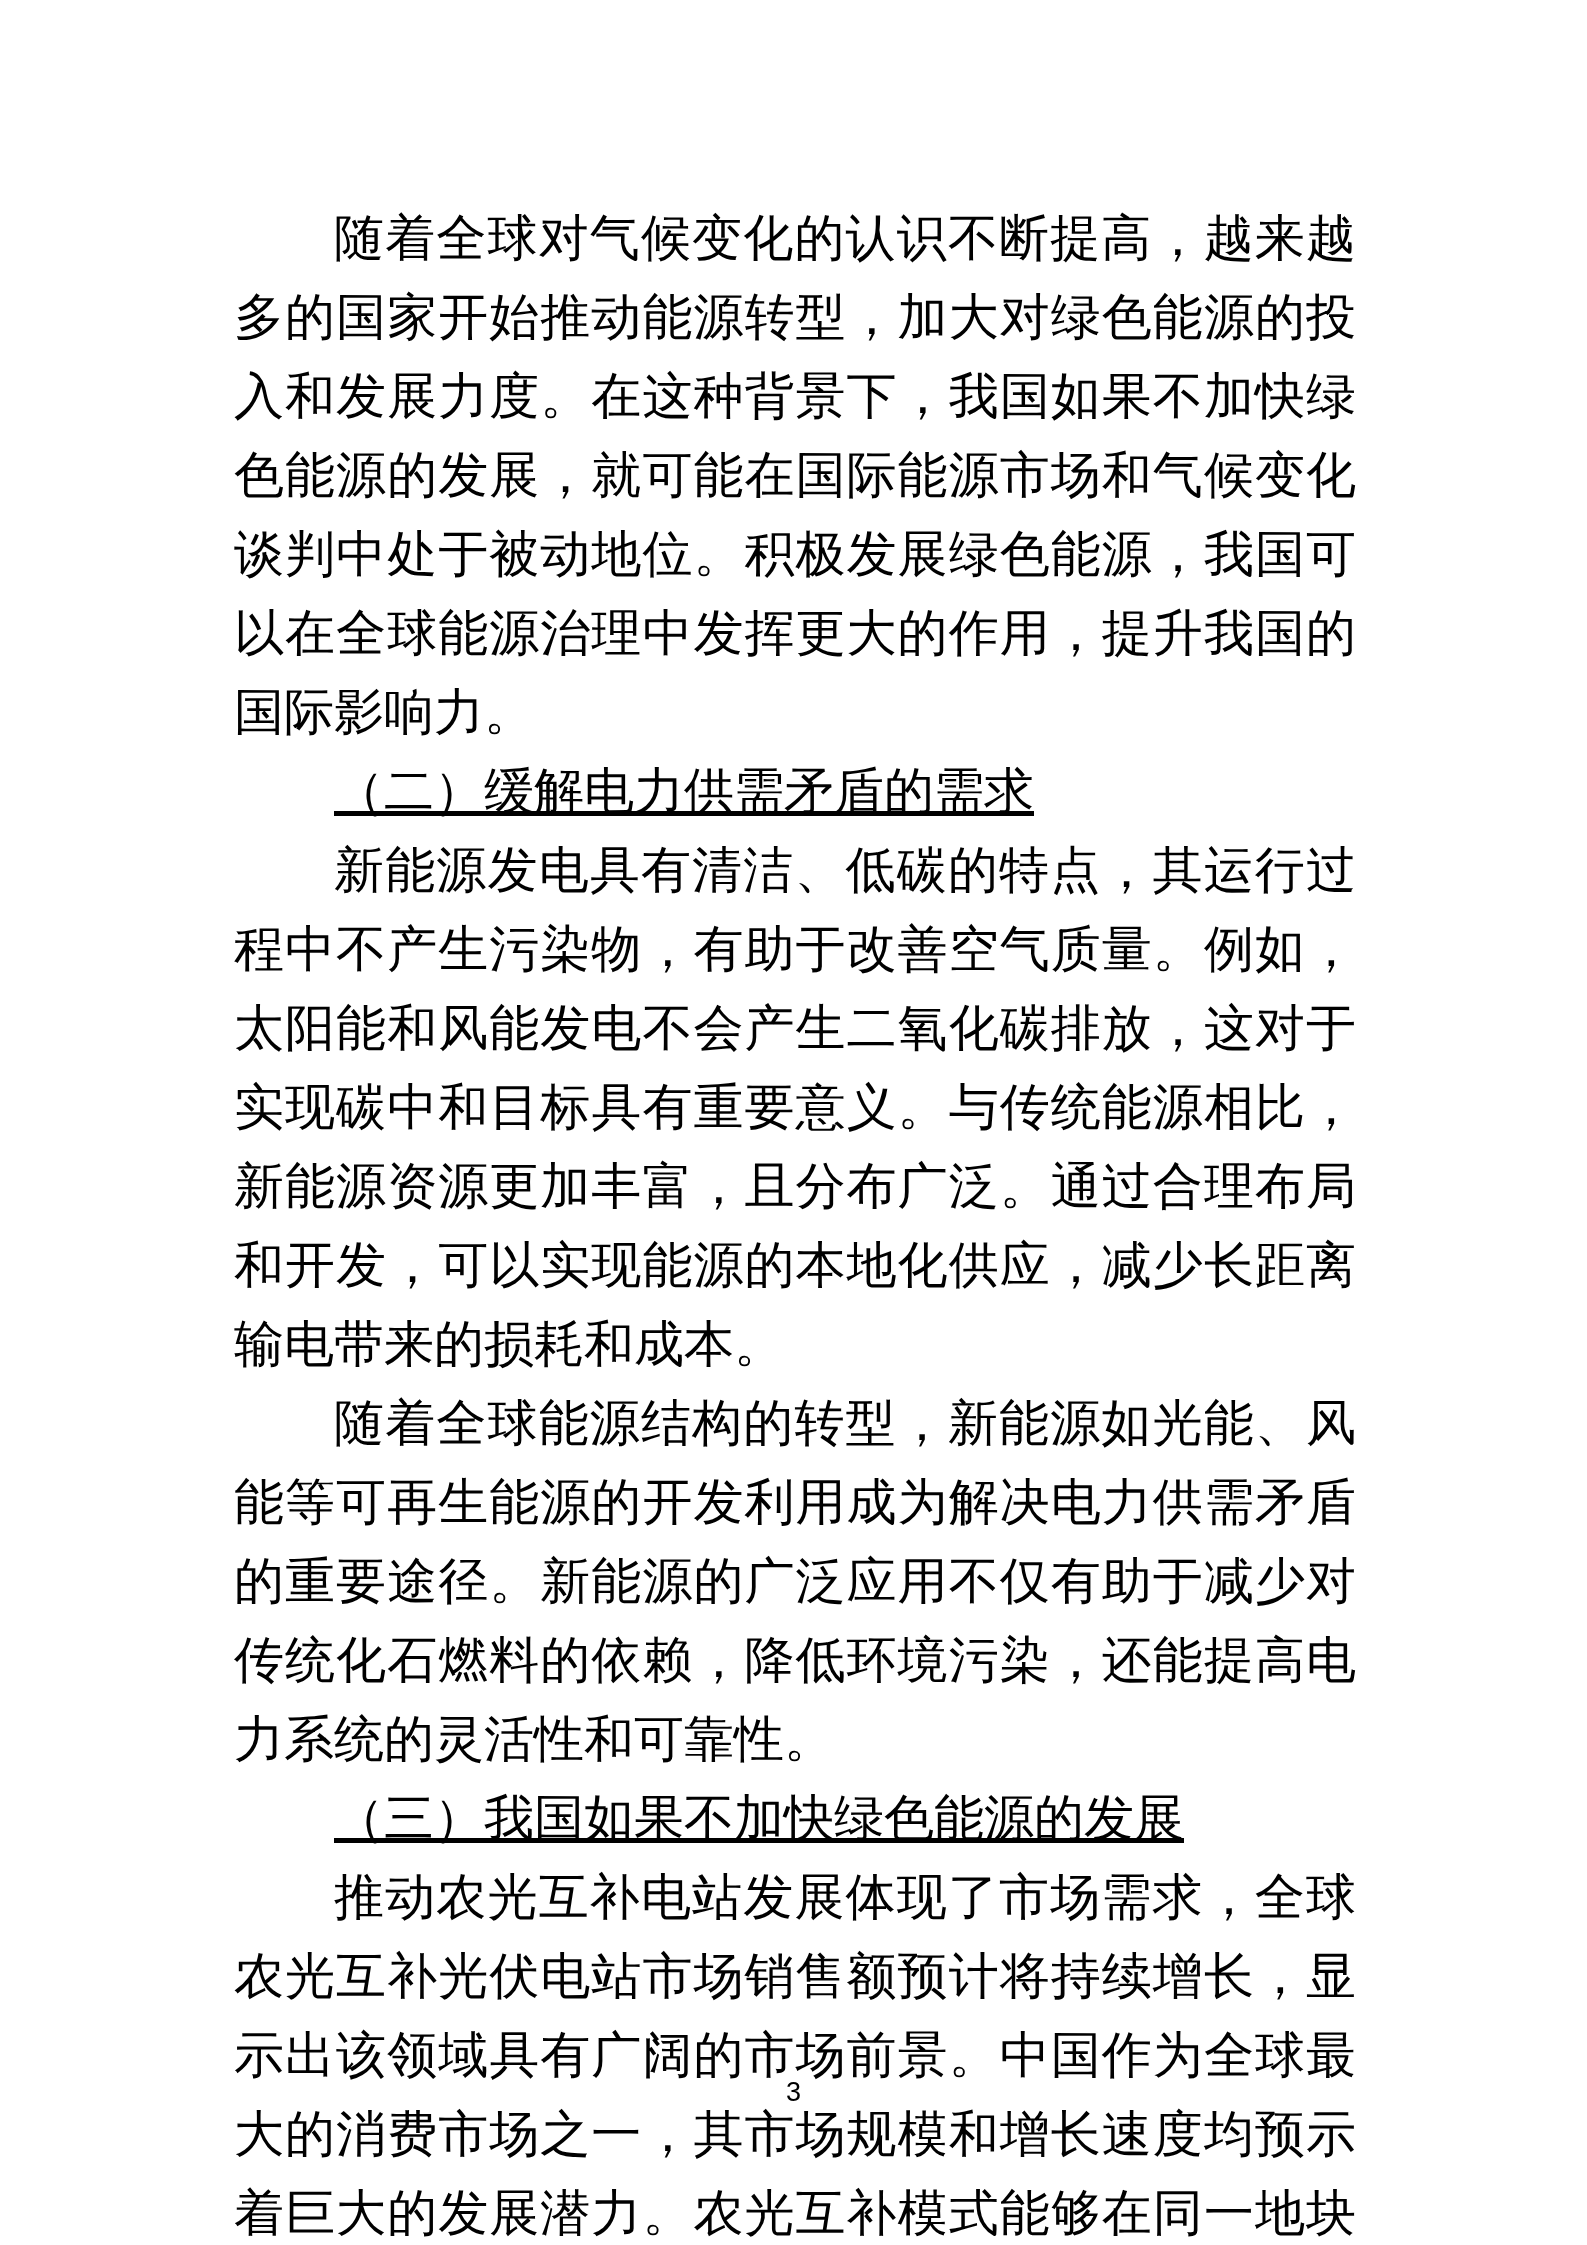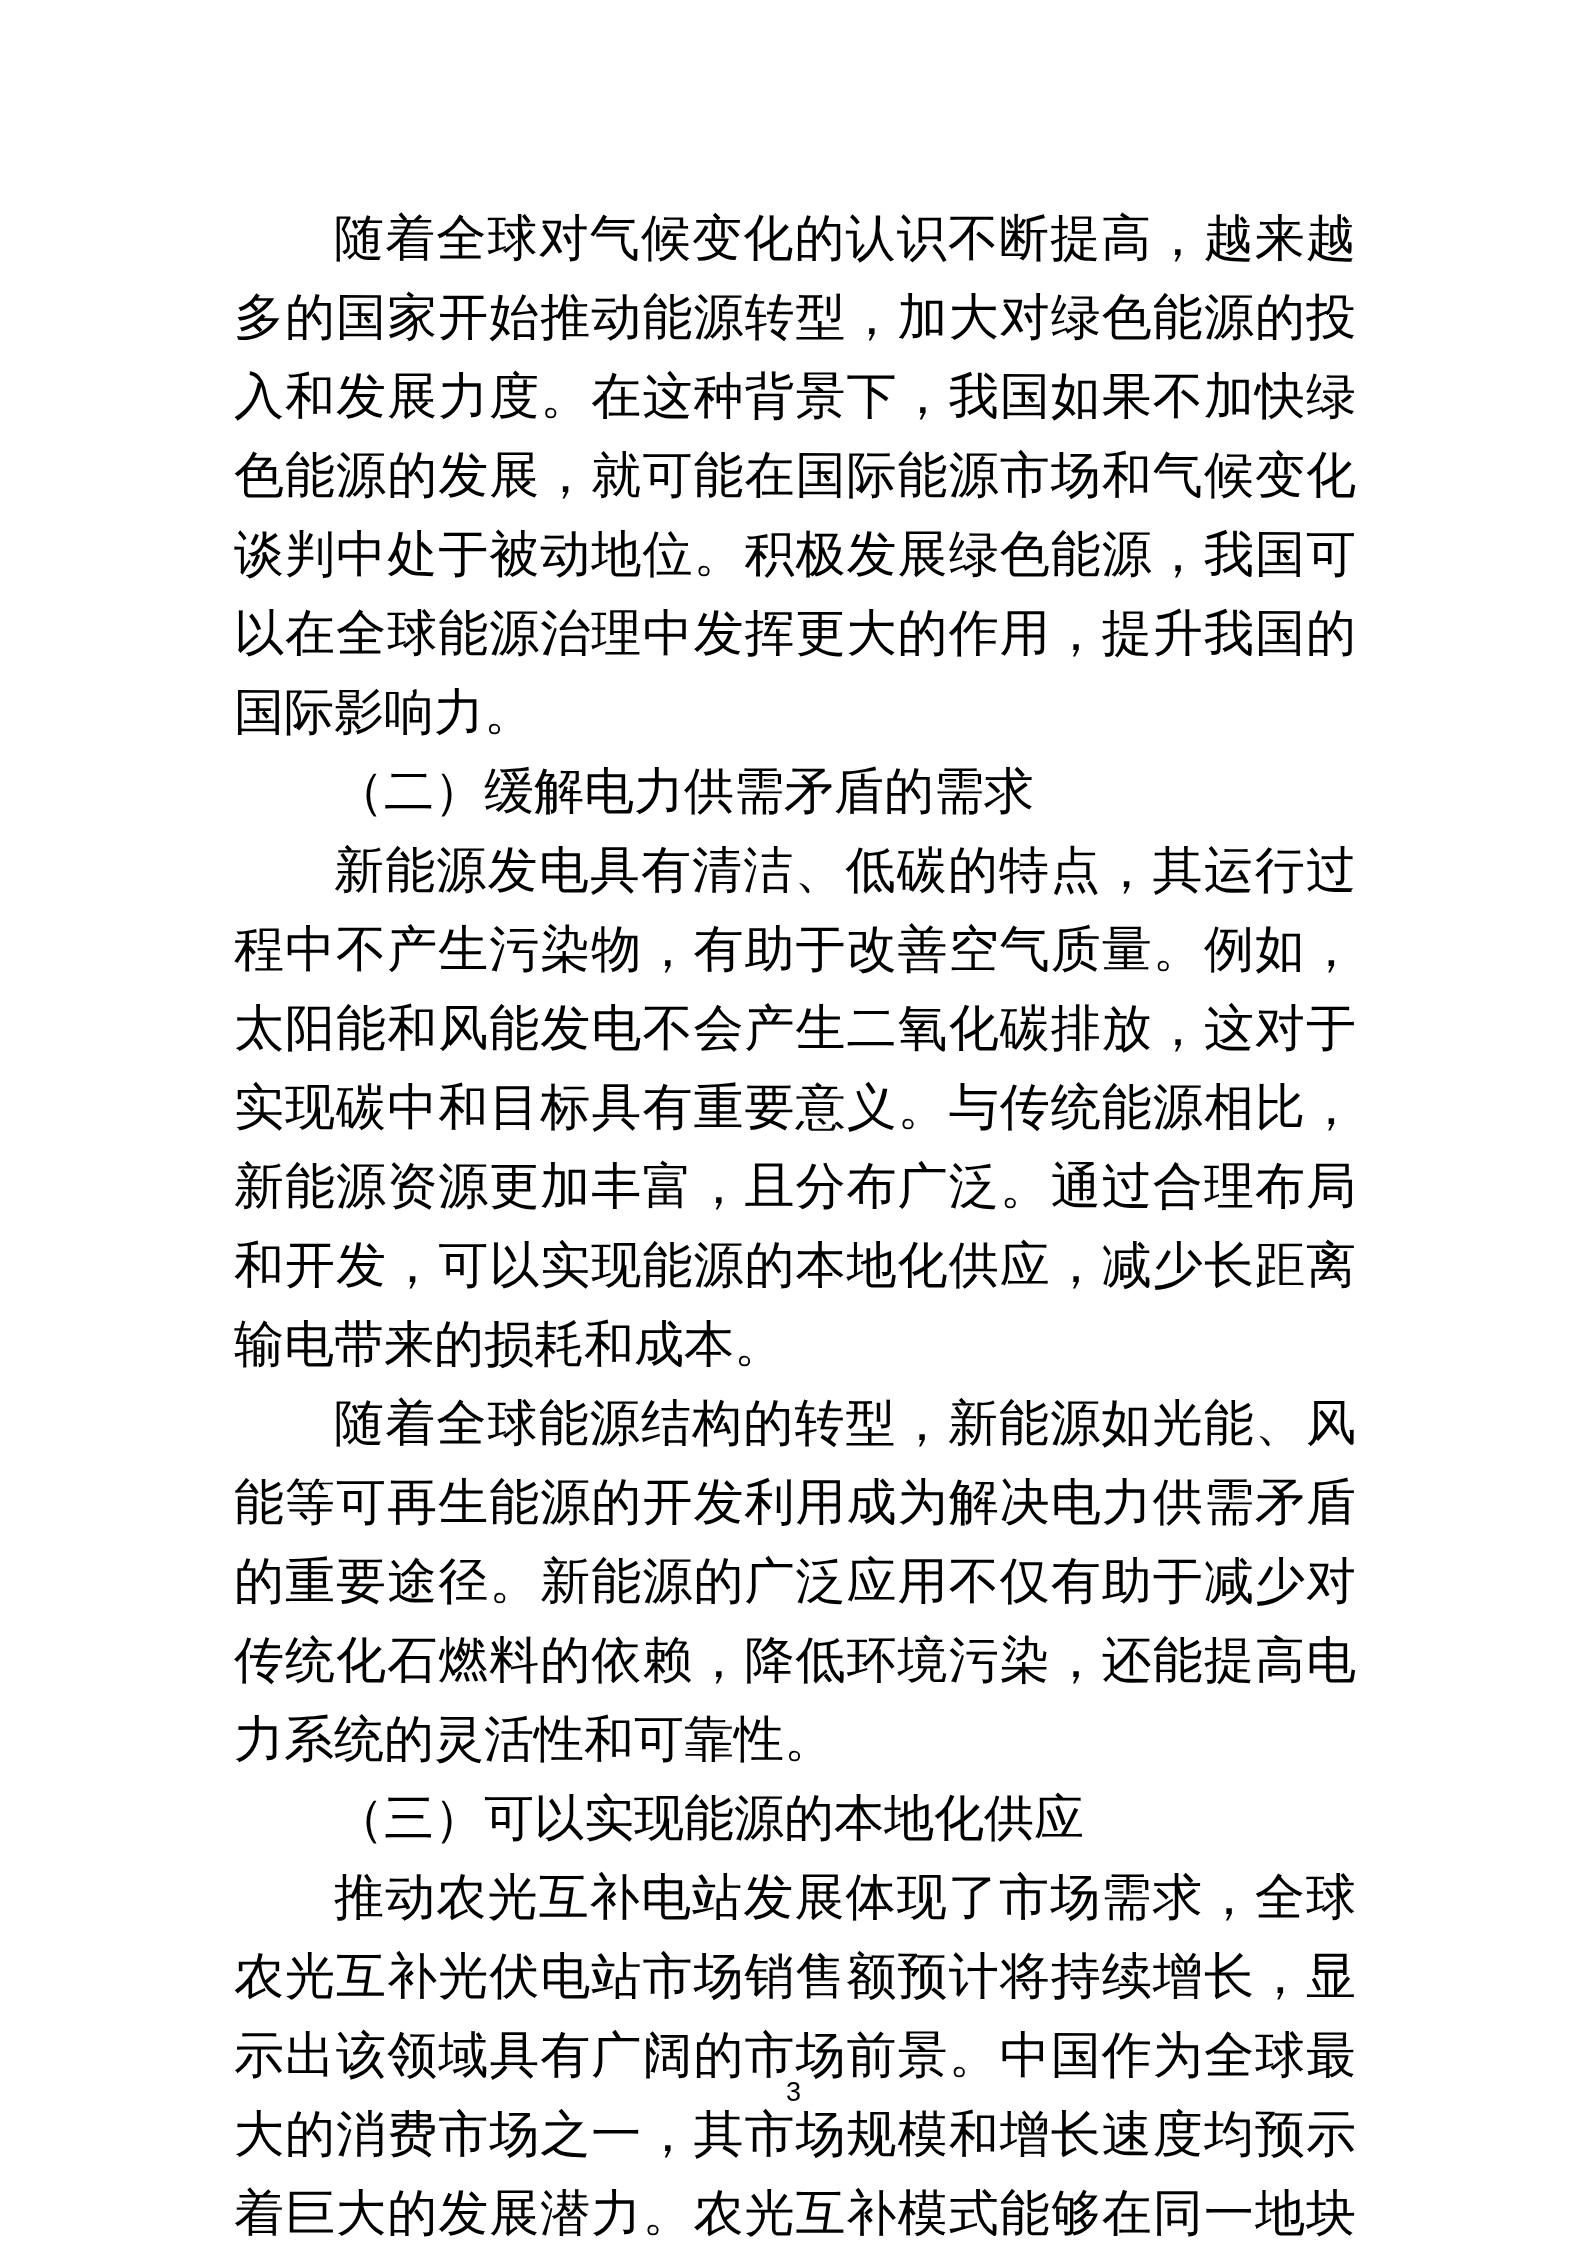--- a/index.html
+++ b/index.html
@@ -29,20 +29,21 @@
     word-break: break-all;
   }
   .content p {
     margin: 0;
     padding: 0;
     text-indent: 2em;
   }
   .content p.heading {
     text-align: left;
     font-weight: normal;
+    text-decoration: underline;
   }
   .footer {
     position: absolute;
     left: 0;
     top: 2074px;
     width: 100%;
     text-align: center;
     font-size: 27px;
     line-height: 36px;
     color: #000000;
@@ -51,21 +52,21 @@
 </head>
 <body>
 
 <div class="page">
 
   <div class="content">
     <p class="body">随着全球对气候变化的认识不断提高，越来越多的国家开始推动能源转型，加大对绿色能源的投入和发展力度。在这种背景下，我国如果不加快绿色能源的发展，就可能在国际能源市场和气候变化谈判中处于被动地位。积极发展绿色能源，我国可以在全球能源治理中发挥更大的作用，提升我国的国际影响力。</p>
     <p class="heading">（二）缓解电力供需矛盾的需求</p>
     <p class="body">新能源发电具有清洁、低碳的特点，其运行过程中不产生污染物，有助于改善空气质量。例如，太阳能和风能发电不会产生二氧化碳排放，这对于实现碳中和目标具有重要意义。与传统能源相比，新能源资源更加丰富，且分布广泛。通过合理布局和开发，可以实现能源的本地化供应，减少长距离输电带来的损耗和成本。</p>
     <p class="body">随着全球能源结构的转型，新能源如光能、风能等可再生能源的开发利用成为解决电力供需矛盾的重要途径。新能源的广泛应用不仅有助于减少对传统化石燃料的依赖，降低环境污染，还能提高电力系统的灵活性和可靠性。</p>
-    <p class="heading">（三）可以实现能源的本地化供应</p>
+    <p class="heading">（三）我国如果不加快绿色能源的发展</p>
     <p class="body">推动农光互补电站发展体现了市场需求，全球农光互补光伏电站市场销售额预计将持续增长，显示出该领域具有广阔的市场前景。中国作为全球最大的消费市场之一，其市场规模和增长速度均预示着巨大的发展潜力。农光互补模式能够在同一地块上同时进行光伏发电和农业生产，大大提高了</p>
   </div>
 
   <div class="footer">
     <span>3</span>
   </div>
 
 </div>
 
 </body></html>

